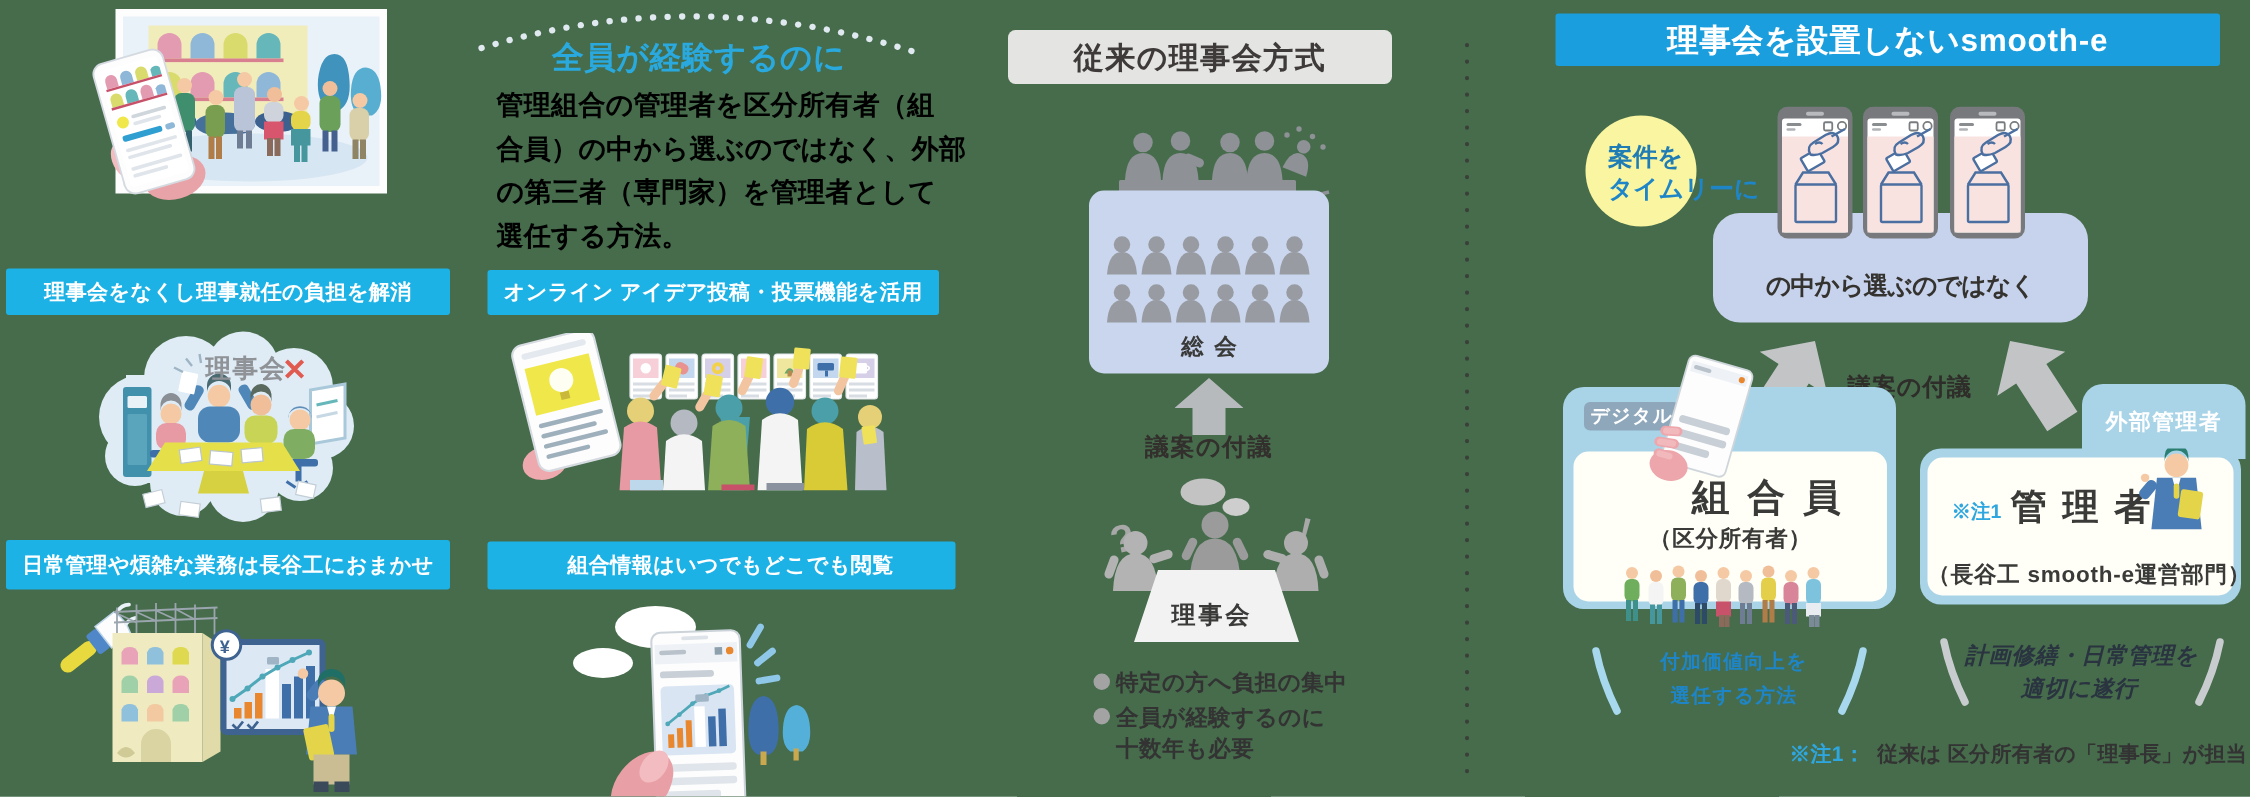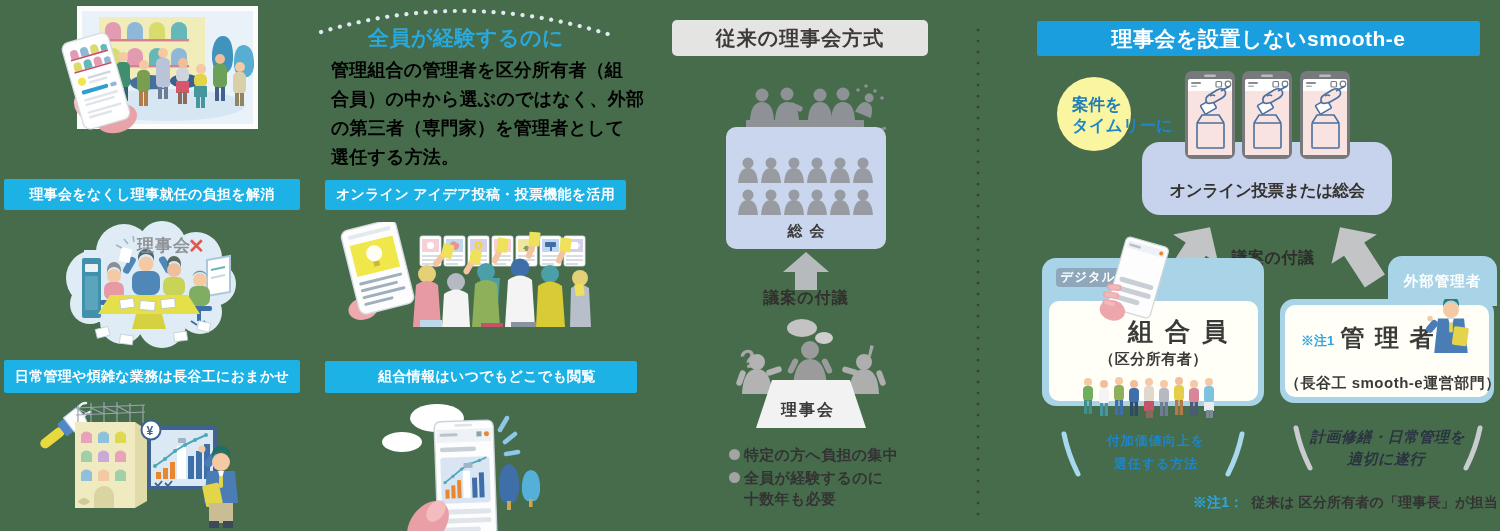--- a/index.html
+++ b/index.html
@@ -10,21 +10,21 @@
   .banner{position:absolute;display:flex;align-items:center;justify-content:center;
     background:#1cb2e6;color:#fff;font-weight:700;font-size:14px;letter-spacing:0.3px;
     border-radius:2px;white-space:nowrap;}
   .method-title{position:absolute;left:316px;top:24px;width:300px;text-align:center;
     color:#29a9de;font-size:21px;font-weight:800;letter-spacing:0.5px;}
   .desc-line{position:absolute;left:331px;color:#000000;font-size:18px;
     letter-spacing:0.2px;white-space:nowrap;font-weight:700;}
   .trad-header{position:absolute;left:672px;top:20px;width:256px;height:36px;background:#e4e4e3;
     border-radius:5px;display:flex;align-items:center;justify-content:center;color:#3e3a39;
     font-size:20px;font-weight:700;letter-spacing:1px;}
-  .smooth-header{position:absolute;left:1037px;top:21px;width:443px;height:35px;background:#1a9edd;
+  .smooth-header{position:absolute;left:1037px;top:9px;width:443px;height:35px;background:#1a9edd;
     display:flex;align-items:center;justify-content:center;color:#fff;font-size:21px;
     font-weight:700;letter-spacing:0.5px;border-radius:2px;}
   .soukai-box{position:absolute;left:726px;top:127px;width:160px;height:122px;background:#c9d6ee;
     border-radius:10px;}
   .soukai-label{position:absolute;left:0;bottom:8px;width:100%;text-align:center;color:#3a3a39;
     font-size:15px;font-weight:700;letter-spacing:7px;text-indent:7px;}
   .mid-label{position:absolute;left:731px;top:288px;width:150px;text-align:center;color:#322f2c;
     font-size:16px;font-weight:800;letter-spacing:1px;}
   .rijikai-label{position:absolute;left:748px;top:400px;width:120px;text-align:center;color:#3a3a39;
     font-size:16px;font-weight:700;letter-spacing:2px;}
@@ -649,21 +649,21 @@
 
   <div class="smooth-header">
     <span>理事会を設置しないsmooth-e</span>
   </div>
 
   <div class="yellow-badge"></div>
   <div class="badge-l1">案件を</div>
   <div class="badge-l2">タイムリーに</div>
 
   <div class="vote-box">
-    <span class="vote-label">オンライン投票または総会</span>
+    <span class="vote-label">の中から選ぶのではなく</span>
   </div>
 
   <svg class="abs" style="left:1183px;top:71px;" width="170" height="90" viewBox="0 0 170 90">
     <g id="ph1" transform="translate(2,0)">
       <rect x="0" y="0" width="50" height="88" rx="7" fill="#77797c"></rect>
       <rect x="19" y="3.5" width="12" height="2.6" rx="1.3" fill="#b8babd"></rect>
       <rect x="3" y="8" width="44" height="76" rx="2" fill="#ffffff"></rect>
       <rect x="6" y="11" width="10" height="2" rx="1" fill="#8a8d90"></rect>
       <rect x="6" y="14.5" width="6" height="1.6" rx="0.8" fill="#b0b3b6"></rect>
       <rect x="31" y="10.5" width="5.5" height="5.5" rx="1" fill="none" stroke="#7a7d80" stroke-width="1.2"></rect>

